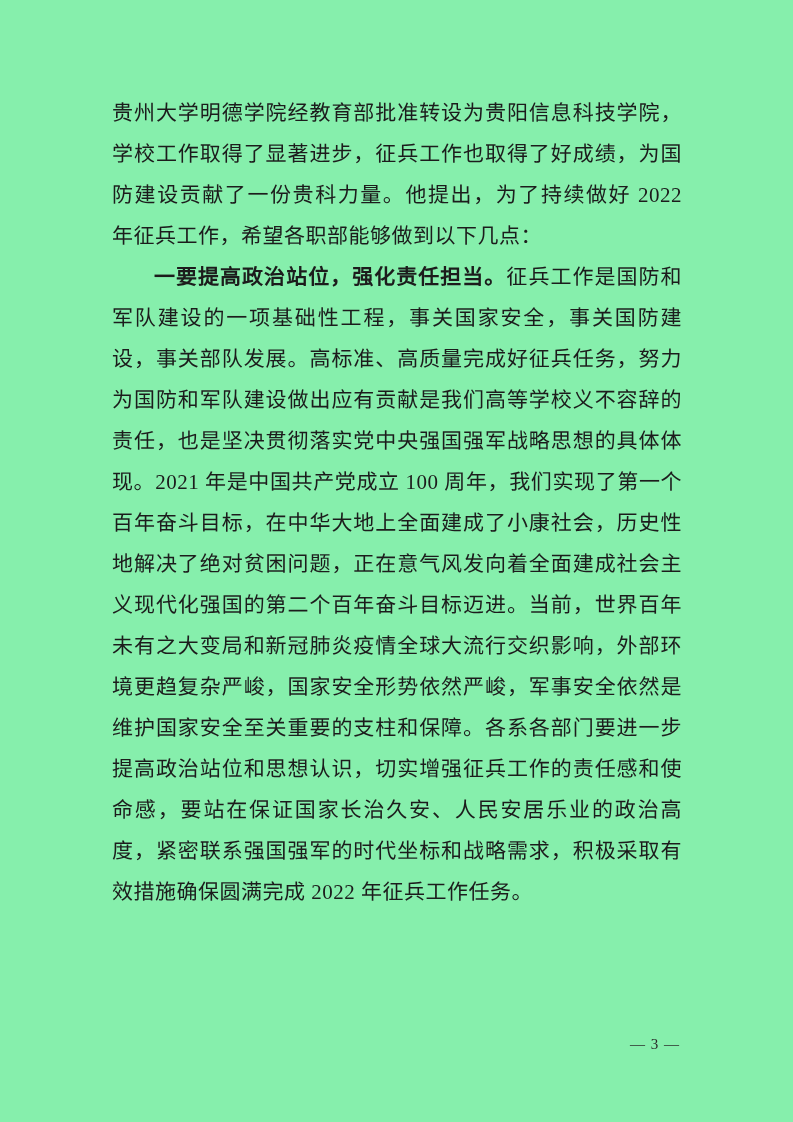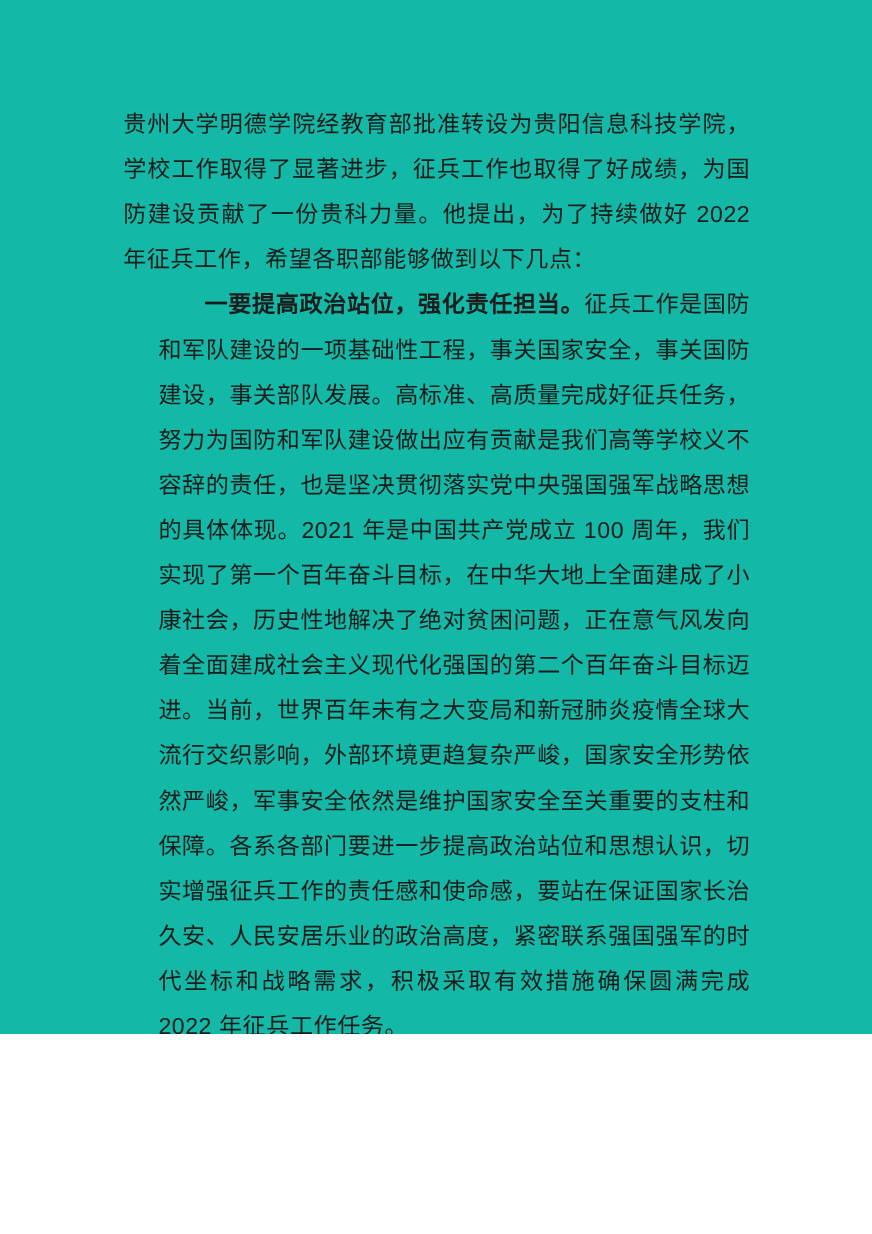--- a/index.html
+++ b/index.html
@@ -3,44 +3,43 @@
 <meta charset="utf-8">
 <style>
   html, body {
     margin: 0;
     padding: 0;
     background: #ffffff;
   }
   .page {
     position: relative;
     width: 793px;
-    height: 940px;
-    background: #14b8a6;
+    height: 1122px;
+    background: #86efac;
     overflow: hidden;
-    font-family: Liberation Sans, sans-serif;
+    font-family: Liberation Serif, serif;
     color: #1c1c1c;
   }
   .content {
     position: absolute;
     left: 112px;
     top: 93px;
     width: 570px;
     font-size: 21px;
     line-height: 41px;
     text-align: justify;
     text-justify: inter-character;
     letter-spacing: 0.5px;
   }
   .content p {
     margin: 0;
     padding: 0;
   }
   .content p.indented {
     text-indent: 2em;
-    margin-left: 32px;
   }
   .seg-bold {
     font-weight: bold;
   }
   .footer {
     position: absolute;
     top: 1034px;
     right: 113px;
     font-size: 15px;
     line-height: 20px;

